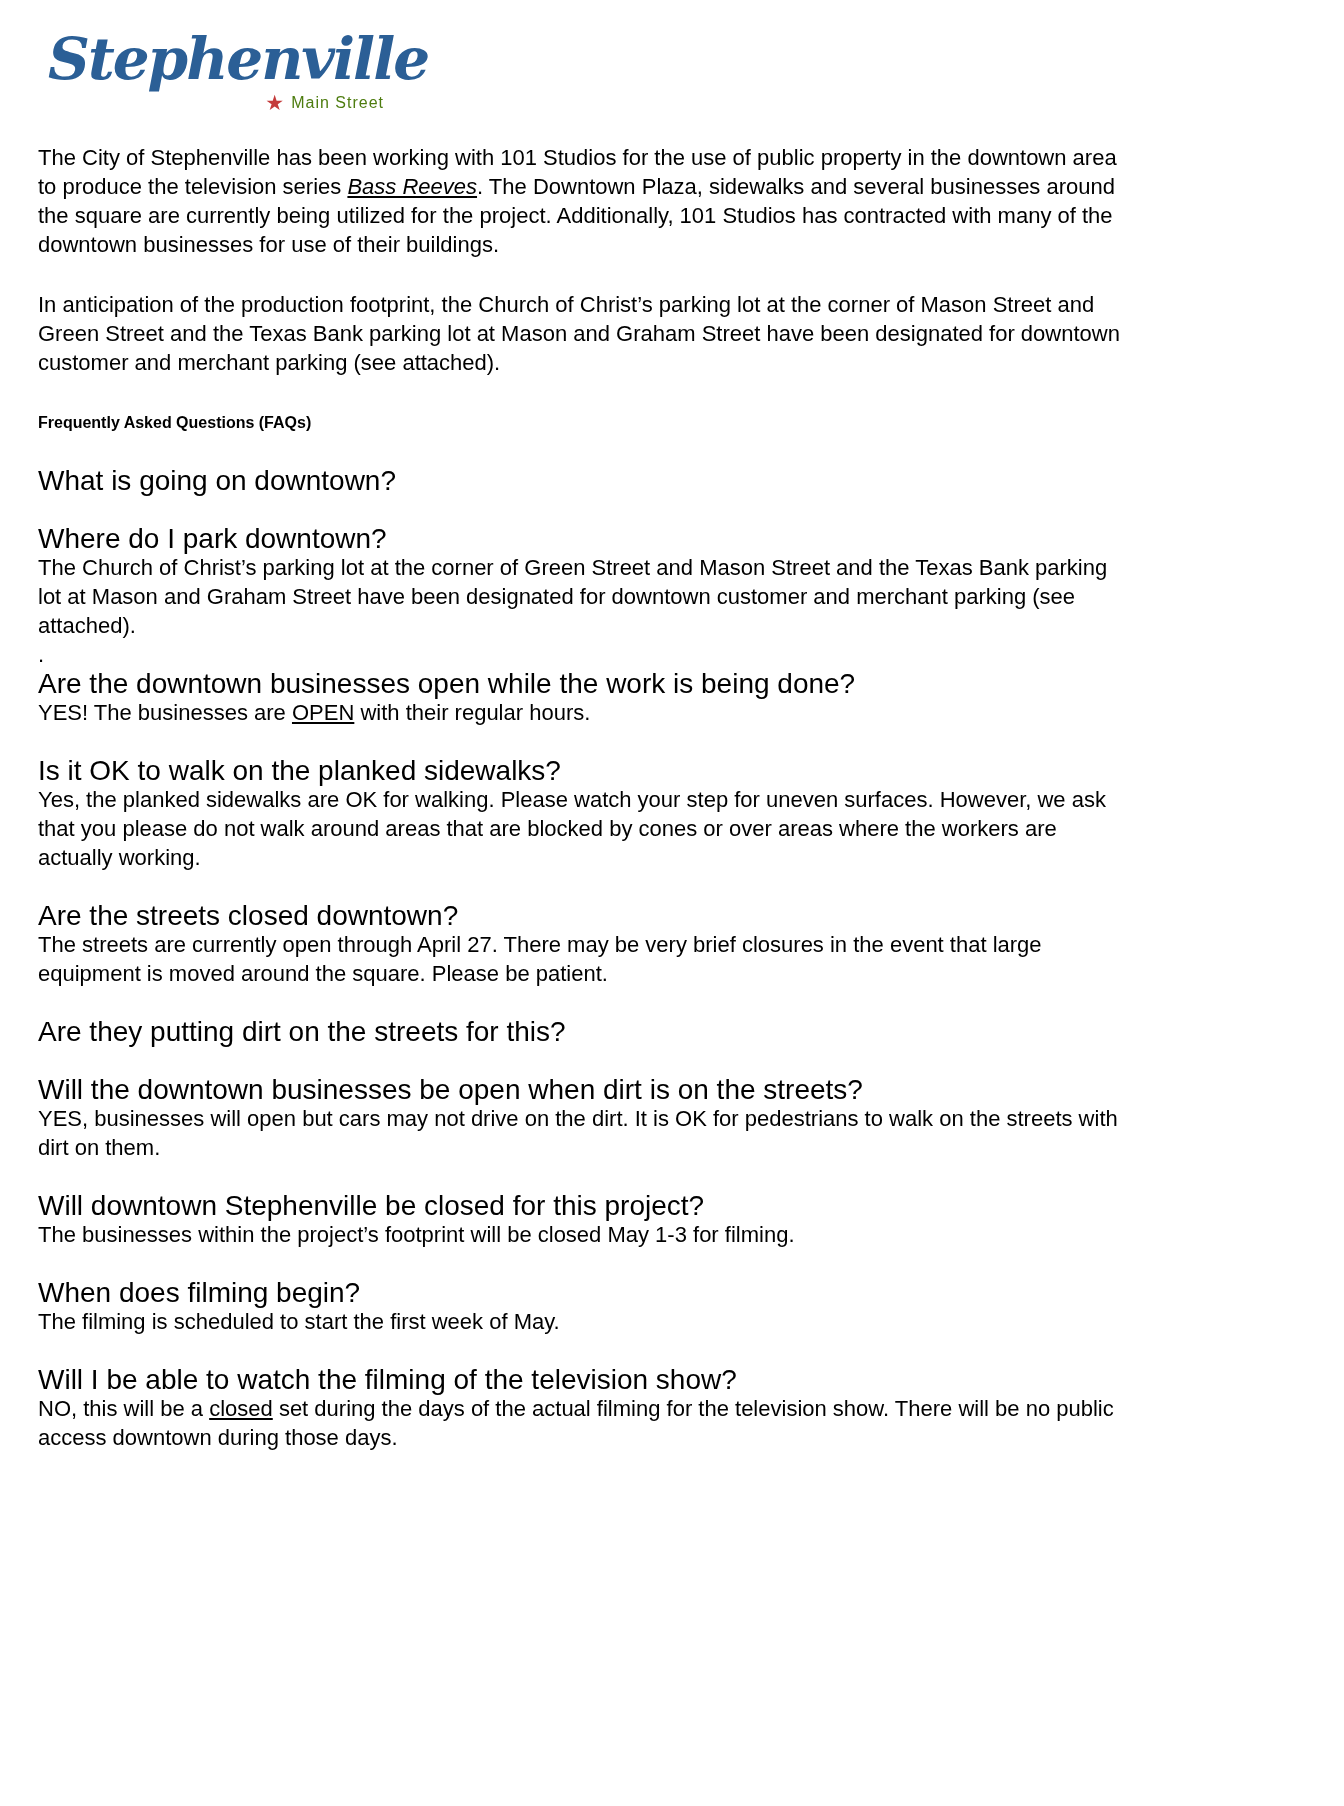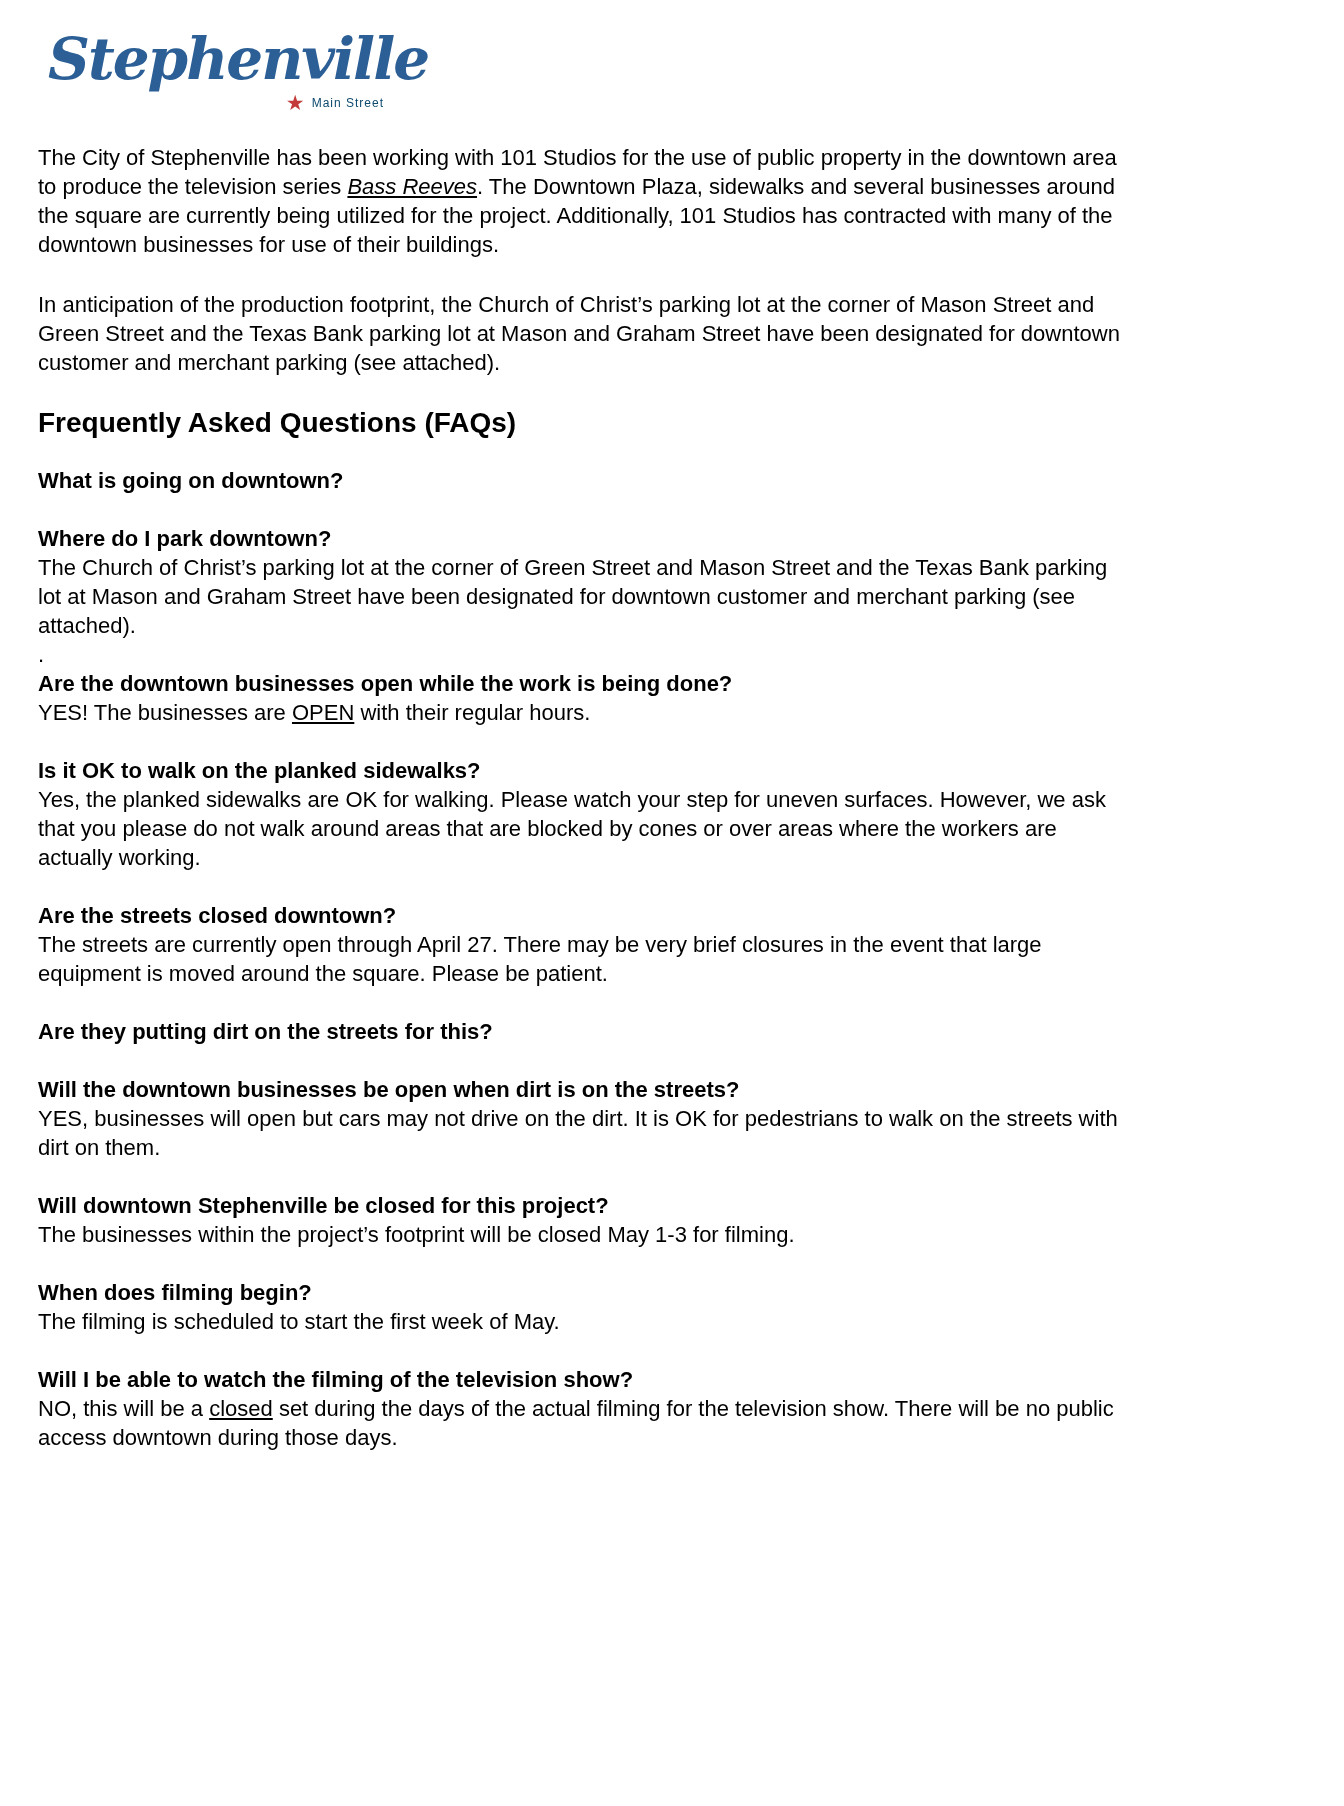--- a/index.html
+++ b/index.html
@@ -40,41 +40,41 @@
     gap: 7px;
     margin-top: 4px;
     padding-right: 4px;
   }
   .star {
     color: #c43a3a;
     font-size: 21px;
     line-height: 1;
   }
   .tagline {
-    font-size: 12px;
-    color: #0c4a6e;
+    font-size: 16px;
+    color: #4d7c0f;
     letter-spacing: 1px;
   }
 
   
   .doc {
     font-size: 22px;
     line-height: 29px;
   }
   .para { margin-bottom: 31px; }
   .faq-heading {
-    font-size: 28px;
+    font-size: 16px;
     font-weight: bold;
     margin-bottom: 29px;
   }
   .faq-item { margin-bottom: 29px; }
   .faq-item.tight { margin-bottom: 0; }
   .q {
-    font-size: 22px;
-    font-weight: bold;
+    font-size: 28px;
+    font-weight: normal;
   }
   .a { font-weight: normal; }
   .seg-italic { font-style: italic; text-decoration: underline; }
   .seg-underline { text-decoration: underline; }
   .note {  }
 </style>
 </head>
 <body>
 
 <div class="page">

